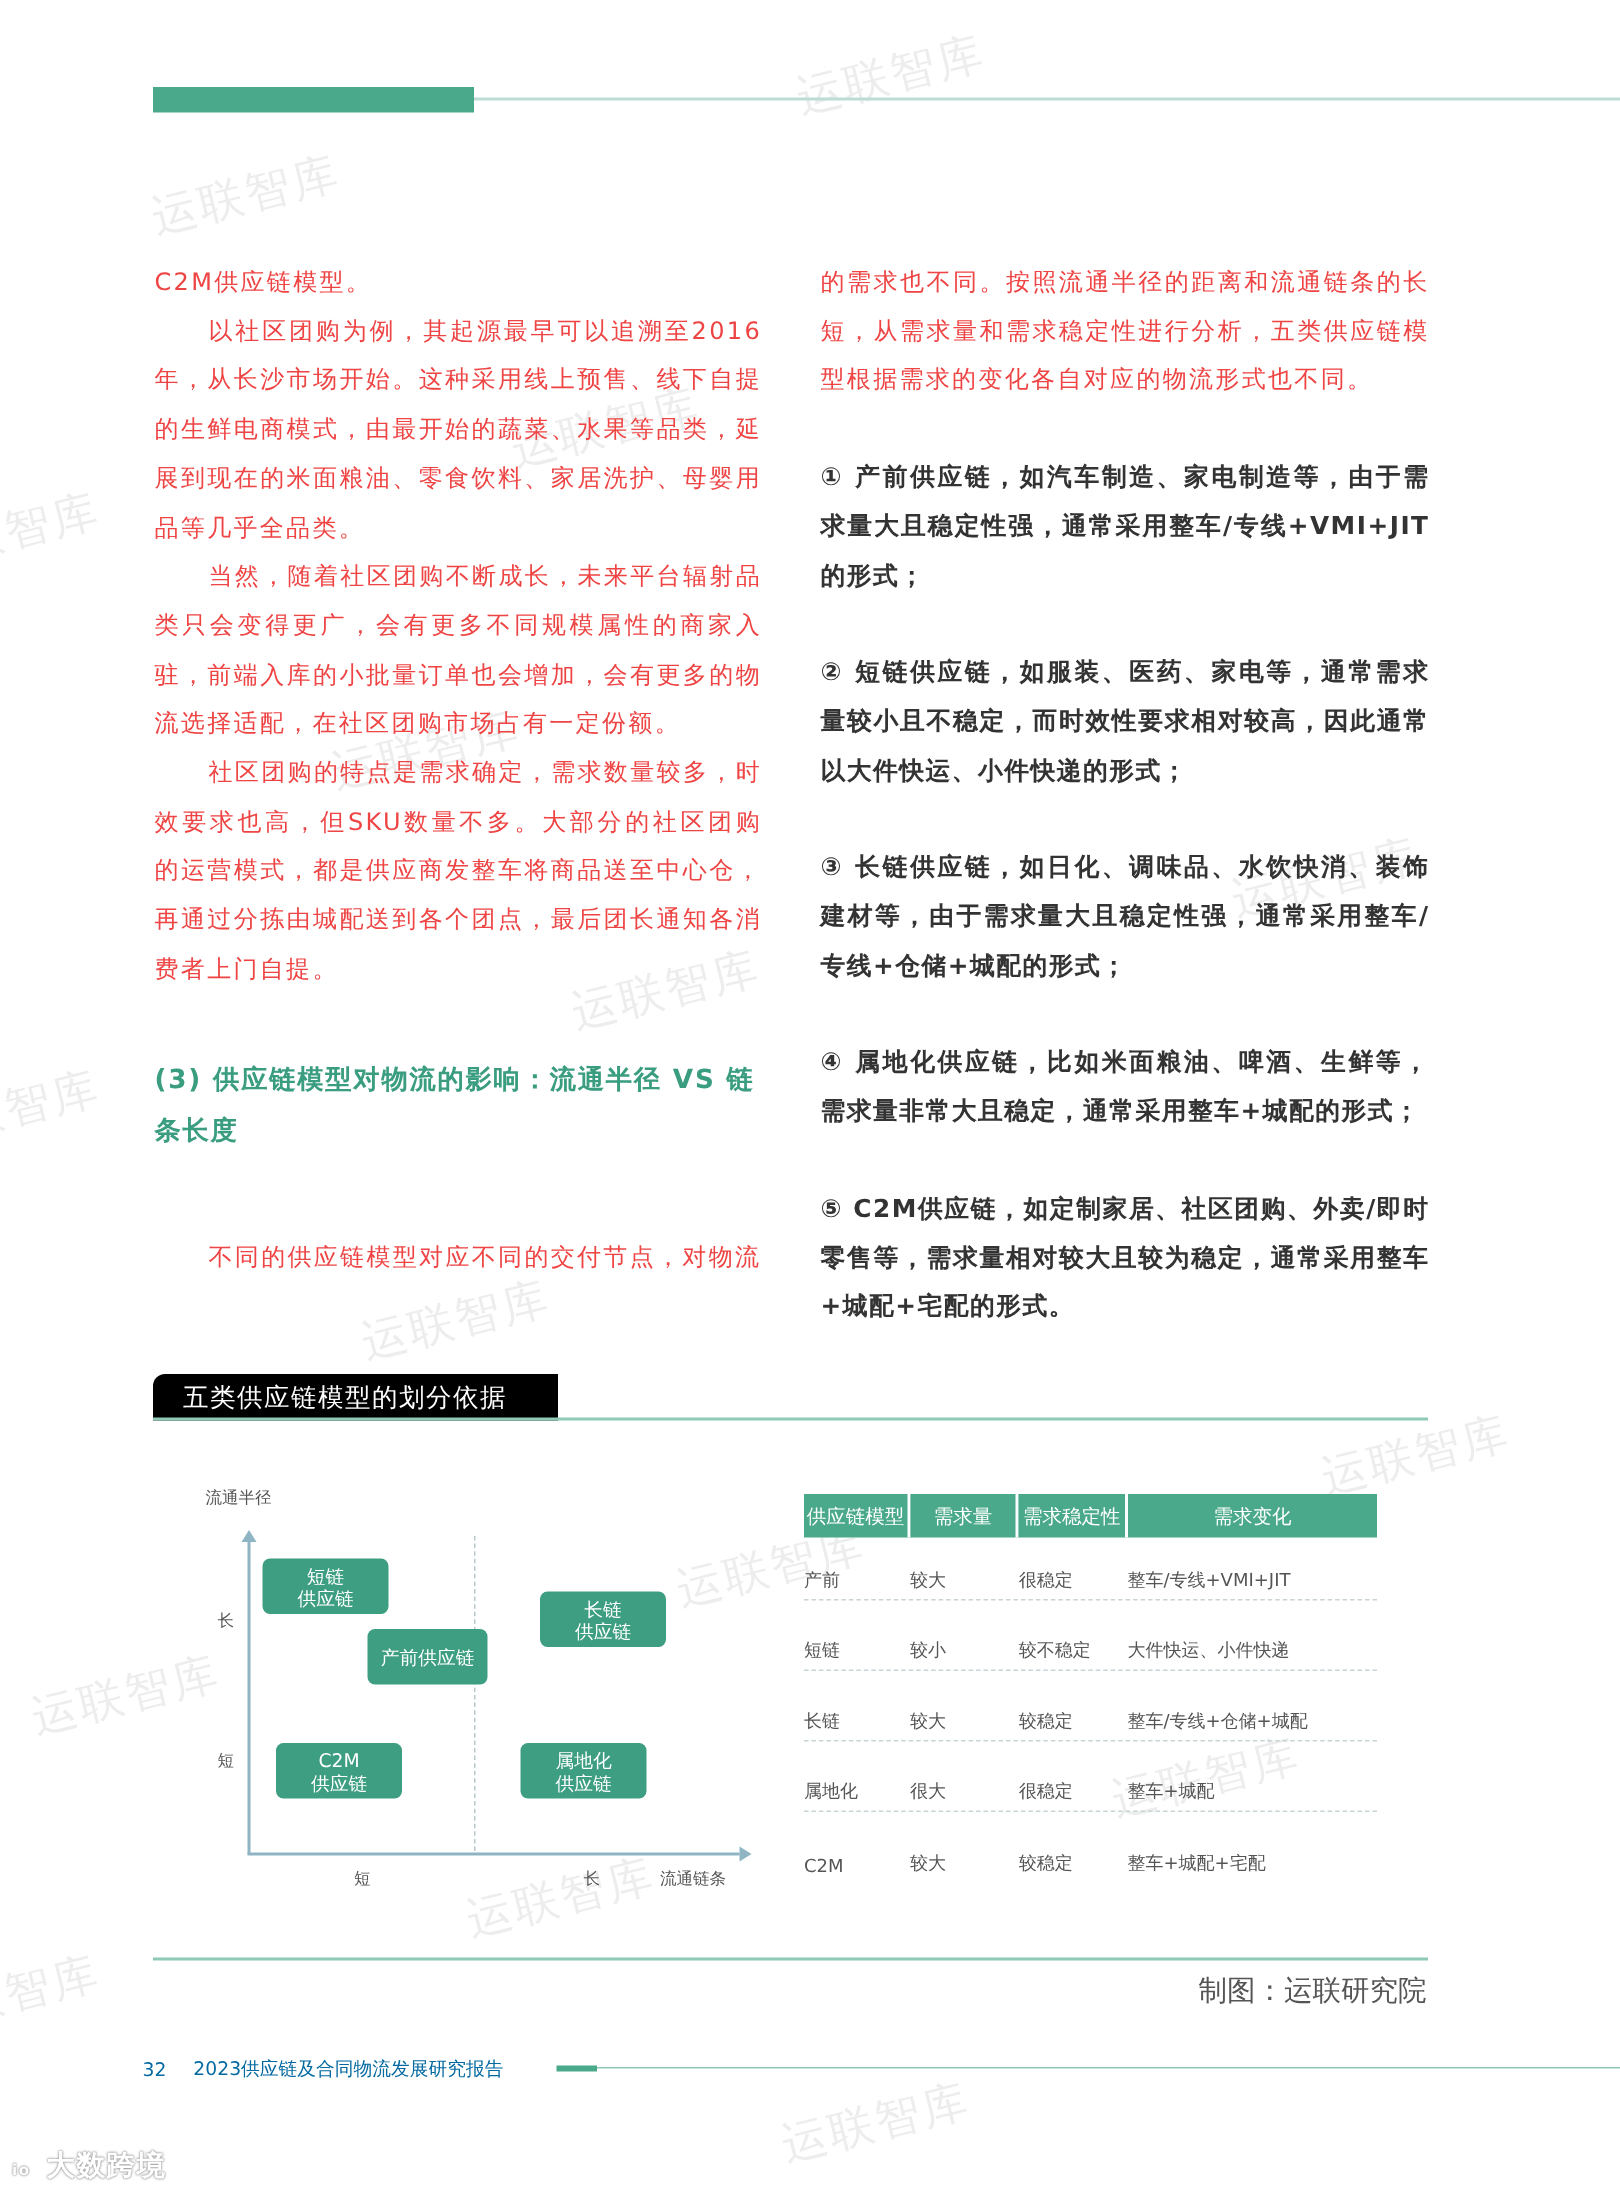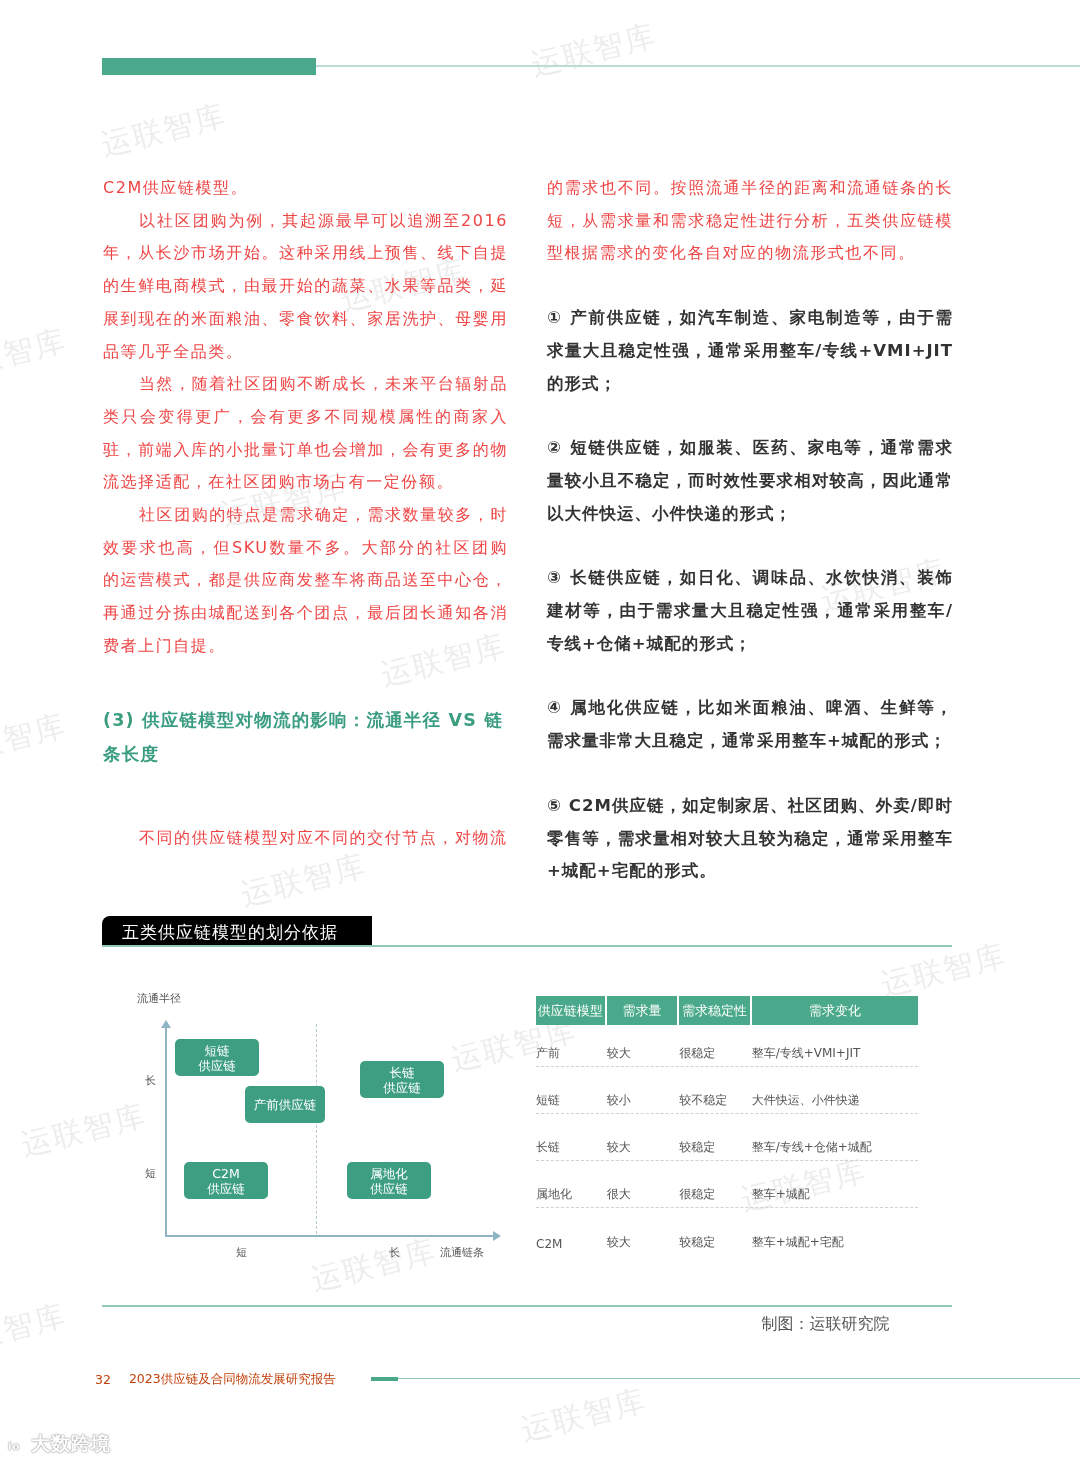--- a/index.html
+++ b/index.html
@@ -43,24 +43,24 @@
     .tbl { left: 536px; top: 996px; width: 382px; z-index: 1; }
     .thead { display: flex; height: 29px; }
     .th { background: #4aa98a; color: #fff; font-size: 13px; display: flex; align-items: center; justify-content: center; border-right: 2px solid #fff; box-sizing: border-box; }
     .th:last-child { border-right: none; }
     .tr { display: flex; height: 47px; align-items: flex-end; border-bottom: 1px dashed #c8d4d8; padding-bottom: 4px; box-sizing: border-box; }
     .tr.last { border-bottom: none; }
     .td { font-size: 12px; color: #555; text-align: left; }
     .w1 { width: 76px; } .w2 { width: 78px; } .w3 { width: 78px; } .w4 { width: 179px; }
 
     .bottom-line { left: 102px; top: 1305px; width: 850px; height: 2px; background: #8fcab8; z-index: 1; }
-    .source { left: 700px; top: 1314px; width: 251px; text-align: center; font-size: 16px; color: #555; z-index: 1; }
+    .source { left: 700px; top: 1314px; width: 251px; text-align: right; font-size: 19px; color: #555; z-index: 1; }
 
     
-    .footer { left: 95px; top: 1371px; font-size: 12.5px; color: #c2410c; z-index: 1; display: flex; align-items: center; }
+    .footer { left: 95px; top: 1371px; font-size: 12.5px; color: #0369a1; z-index: 1; display: flex; align-items: center; }
     .footer .pg { margin-right: 18px; }
     .foot-block { left: 371px; top: 1377px; width: 27px; height: 4px; background: #4aa98a; z-index: 1; }
     .foot-line { left: 398px; top: 1378px; width: 682px; height: 1px; background: #8fcab8; z-index: 1; }
     .logo { left: 8px; top: 1431px; font-size: 19px; color: #fff; font-weight: bold; text-shadow: 0 0 2px #999, 0 0 1px #777; z-index: 2; letter-spacing: 1px; }
   </style>
 </head>
 <body>
 
 <div class="abs wm" style="left:530px;top:30px;">运联智库</div>
 <div class="abs wm" style="left:100px;top:110px;">运联智库</div>

